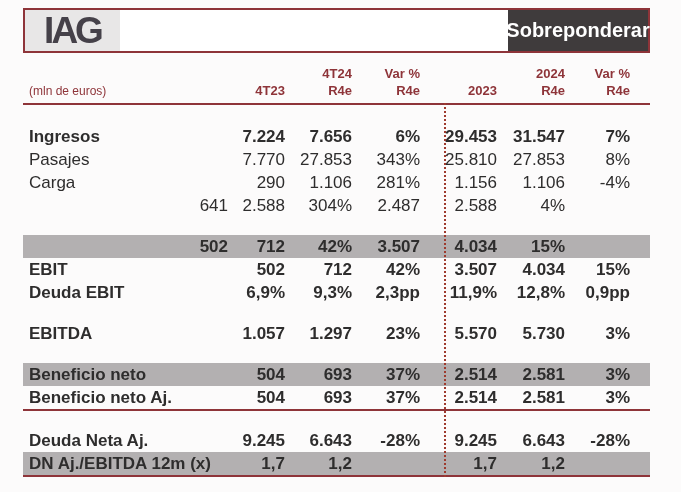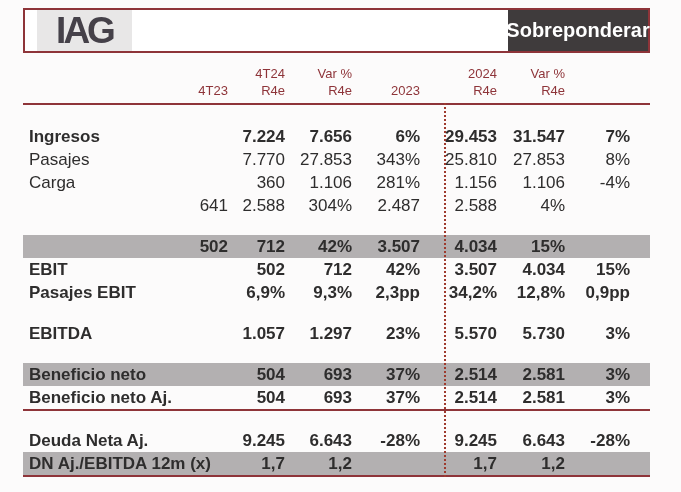--- a/index.html
+++ b/index.html
@@ -13,21 +13,21 @@
   
   .header-box {
     position:absolute; left:23px; top:8px;
     width:623px; height:41px;
     border:2px solid var(--accent-maroon, #8e3439);
     background:#ffffff;
     display:flex; align-items:stretch;
   }
   .logo-area {
     width:95px; background:var(--logo-bg, #e8e7e7);
-    display:flex; align-items:center; justify-content:center;margin-left:12px;
+    display:flex; align-items:center; justify-content:center;
   }
   .logo-text {
     font-weight:bold; font-size:37px; line-height:1;
     letter-spacing:-3px; color:var(--logo-color, #454149);
     transform:scaleY(1.02);
   }
   .rating-btn {
     margin-left:auto; width:140px;
     background:var(--button-bg, #3f3b3c);
     color:#ffffff; font-weight:bold; font-size:20px;
@@ -43,21 +43,21 @@
   }
   .thead { height:43px; align-items:end; }
   .unit-cell {
     color:var(--accent-maroon, #8e3439);
     font-size:12px; padding:0 0 5px 6px; white-space:nowrap;
   }
   .hcell {
     display:flex; flex-direction:column; justify-content:flex-end;
     text-align:right; padding-bottom:4px;
     color:var(--accent-maroon, #8e3439);
-    font-weight:normal; font-size:13px; line-height:17px;
+    font-weight:bold; font-size:13px; line-height:17px;
     white-space:pre;
   }
   .rule { height:2px; background:var(--accent-maroon, #8e3439); }
   .spacer { height:18px; }
   .pad-top { height:20px; }
 
   .row { height:23px; font-size:17px; }
   .row .label { padding-left:6px; white-space:nowrap; }
   .row .num { text-align:right; white-space:nowrap; }
   .row.bold { font-weight:bold; }
@@ -77,20 +77,21 @@
     <div class="logo-area">
       <span class="logo-text">IAG</span>
     </div>
     <div class="rating-btn">
       <span>Sobreponderar</span>
     </div>
   </div>
 
   <div class="table-wrap">
     <div class="grid-row thead" id="head-row">
+      <div class="unit-cell">(mln de euros)</div>
 
     <div class="hcell"><span>&nbsp;</span><span>4T23</span></div>
         <div class="hcell"><span>4T24</span><span>R4e</span></div>
         <div class="hcell"><span>Var %</span><span>R4e</span></div>
         <div class="hcell"><span>&nbsp;</span><span>2023</span></div>
         <div class="hcell"><span>2024</span><span>R4e</span></div>
         <div class="hcell"><span>Var %</span><span>R4e</span></div>
         <div class="hcell"></div>
       </div>
     <div class="rule"></div>
@@ -112,21 +113,21 @@
           <div class="num">7.770</div>
           <div class="num">27.853</div>
           <div class="num">343%</div>
           <div class="num">25.810</div>
           <div class="num">27.853</div>
           <div class="num">8%</div>
           <div></div>
         </div>
         <div class="grid-row row">
           <div class="label">Carga</div>
-          <div class="num">360</div>
+          <div class="num">290</div>
           <div class="num">1.106</div>
           <div class="num">281%</div>
           <div class="num">1.156</div>
           <div class="num">1.106</div>
           <div class="num">-4%</div>
           <div></div>
         </div>
         <div class="grid-row row">
           <div class="num">641</div>
           <div class="num">2.588</div>
@@ -150,25 +151,25 @@
           <div class="label">EBIT</div>
           <div class="num">502</div>
           <div class="num">712</div>
           <div class="num">42%</div>
           <div class="num">3.507</div>
           <div class="num">4.034</div>
           <div class="num">15%</div>
           <div></div>
         </div>
         <div class="grid-row row bold">
-          <div class="label">Pasajes EBIT</div>
+          <div class="label">Deuda EBIT</div>
           <div class="num">6,9%</div>
           <div class="num">9,3%</div>
           <div class="num">2,3pp</div>
-          <div class="num">34,2%</div>
+          <div class="num">11,9%</div>
           <div class="num">12,8%</div>
           <div class="num">0,9pp</div>
           <div></div>
         </div>
         <div class="spacer"></div>
         <div class="grid-row row bold">
           <div class="label">EBITDA</div>
           <div class="num">1.057</div>
           <div class="num">1.297</div>
           <div class="num">23%</div>

